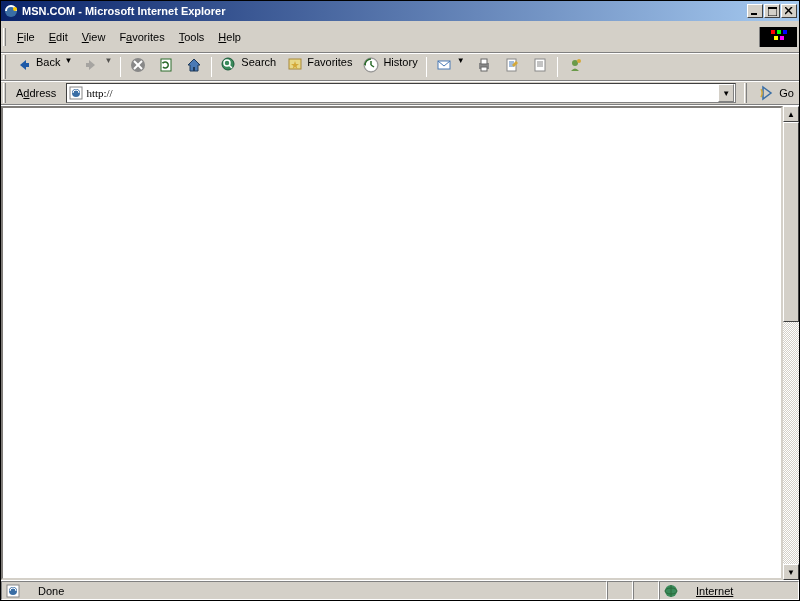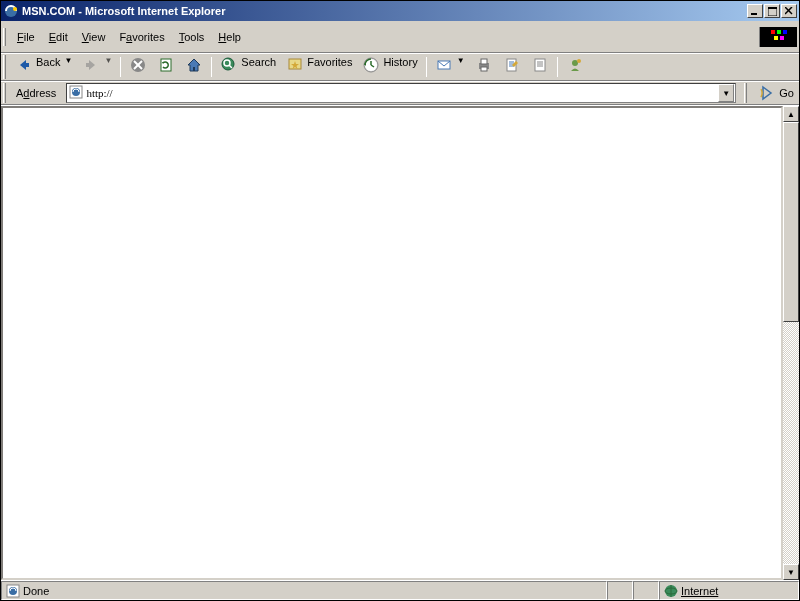--- a/index.html
+++ b/index.html
@@ -126,20 +126,21 @@
   border-right: 1px solid #808080;
 }
 .addressbar .label { padding: 0 2px; }
 .addressbar .addr-input-wrap {
   flex: 1;
   height: 20px;
   background: #fff;
   border: 1px solid #808080;
   border-top-color: #404040; border-left-color: #404040;
   display: flex;
+  align-items: center;
   padding: 0 1px;
 }
 .addressbar .ie-small-icon {
   width: 16px; height: 16px;
   display: inline-flex; align-items: center; justify-content: center;
 }
 .addressbar input {
   flex: 1;
   border: none;
   outline: none;
@@ -212,21 +213,21 @@
   align-items: stretch;
   font-size: 11px;
 }
 .status-pane {
   border: 1px solid #808080;
   border-top-color: #808080; border-left-color: #808080;
   border-right-color: #fff; border-bottom-color: #fff;
   padding: 1px 4px;
   display: flex;
   align-items: center;
-  gap: 3px;
+  gap: 18px;
 }
 .status-pane.main { flex: 1; }
 .status-pane.small { width: 26px; }
 .status-pane.zone { width: 140px; text-decoration: underline; }
 svg { display: block; }
 </style>
 </head>
 <body>
 
 <div class="window">

